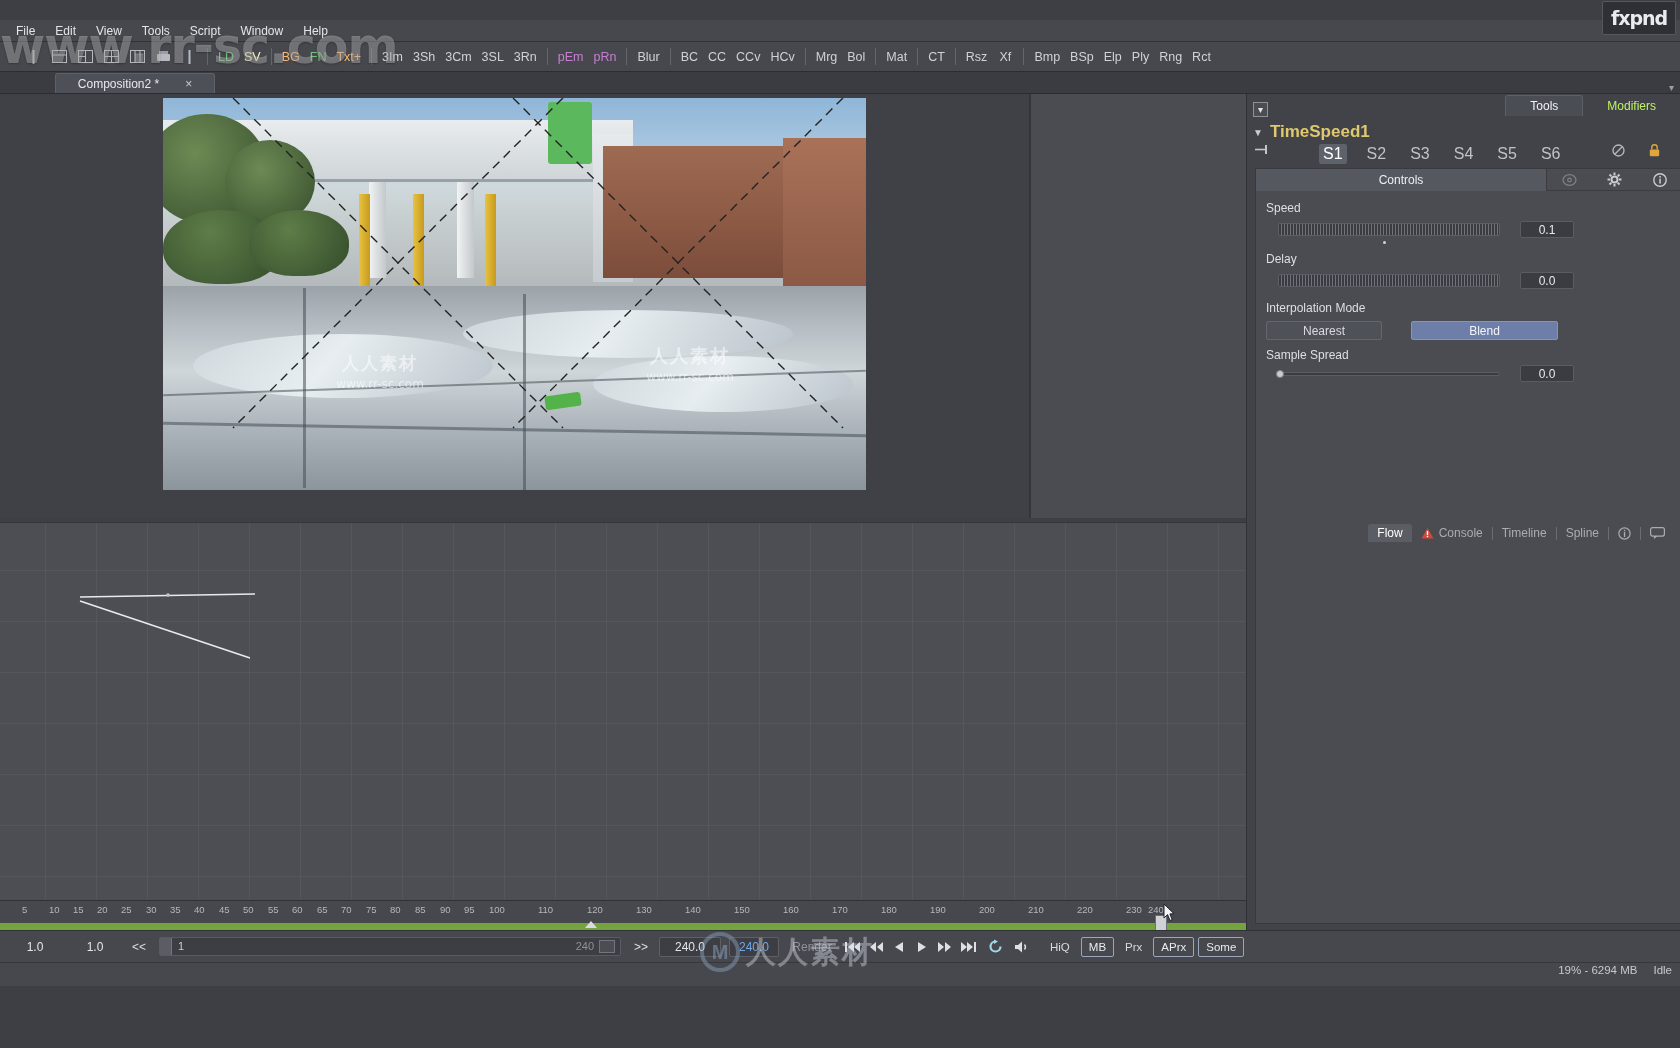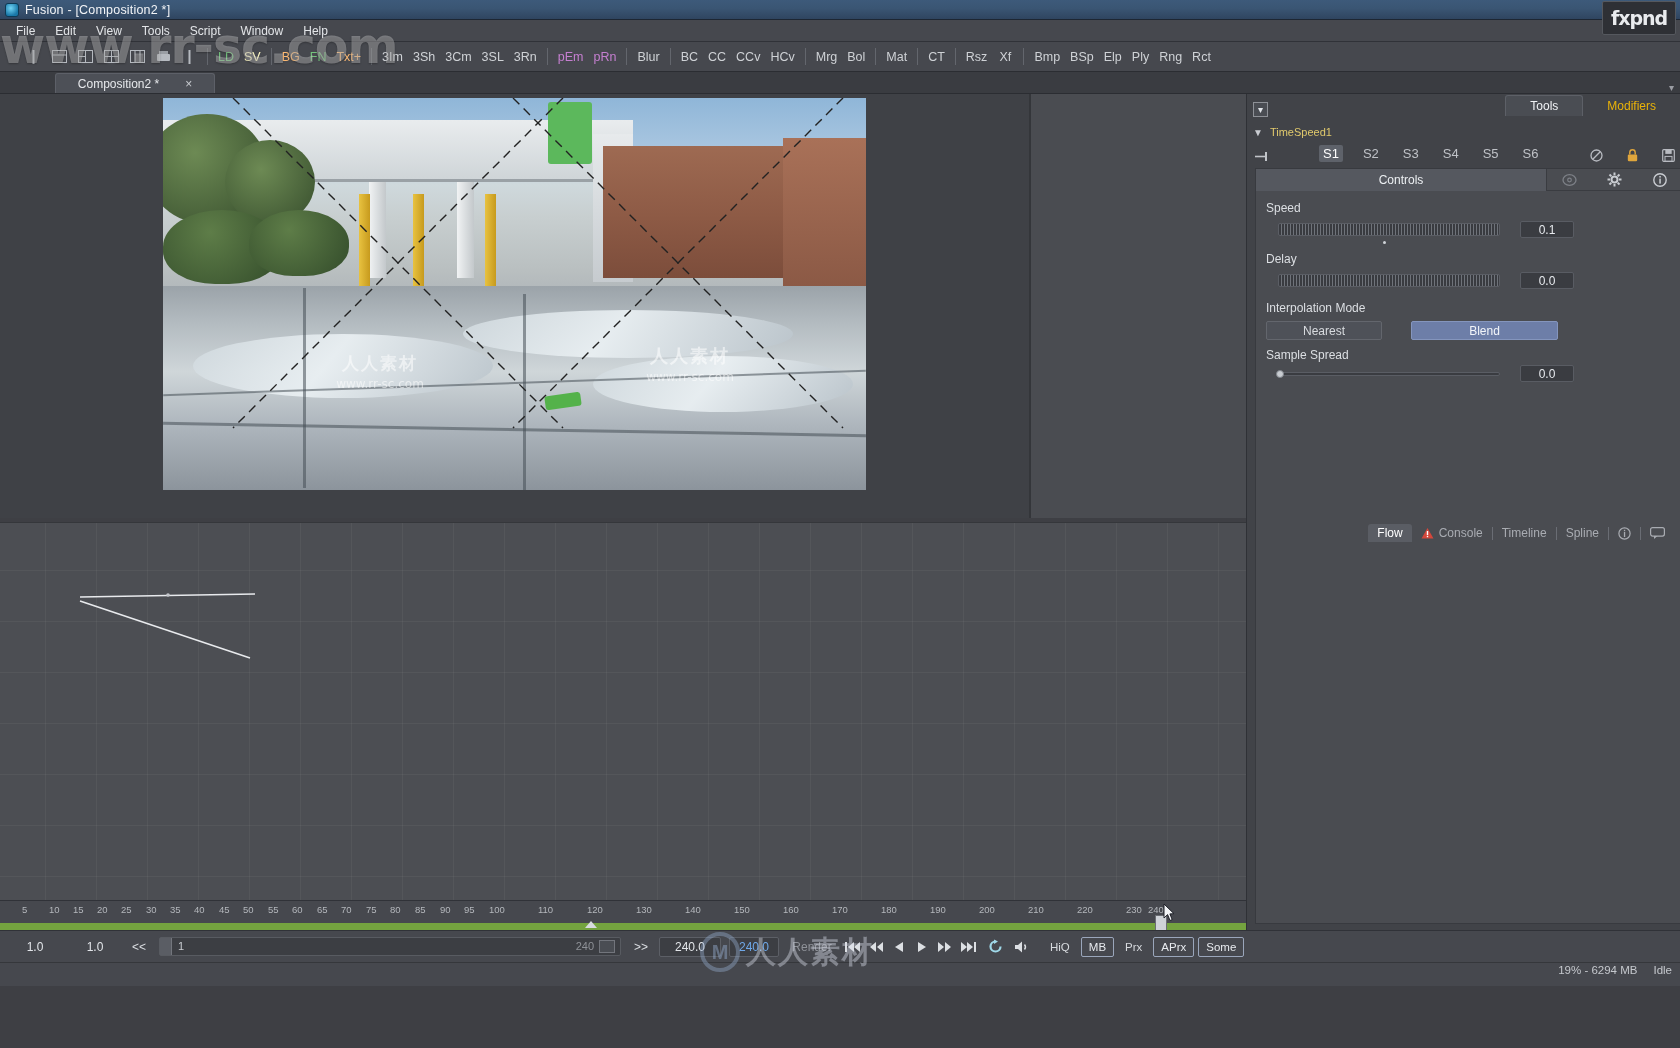--- a/index.html
+++ b/index.html
@@ -299,40 +299,40 @@
 
   
   .inspector{
     position:absolute; left:1246px; top:94px; width:434px; height:836px;
     background:#414348; border-left:1px solid #2f3136;
   }
   .insp-tabs{
     position:absolute; right:0; top:0; height:22px; display:flex; align-items:flex-end; gap:0;
   }
   .itab{
-    padding:3px 24px; font-size:12px; color:#eab308; cursor:default;
+    padding:3px 24px; font-size:12px; color:#bef264; cursor:default;
   }
   .itab.active{
     background:#4a4d53; color:#f0f2f5; border:1px solid #5d6067; border-bottom:none;
     border-radius:3px 3px 0 0;
   }
   .insp-checkbox{
     position:absolute; left:6px; top:8px; width:15px; height:15px;
     border:1px solid #8e9197; background:#4a4d53;
     display:flex;align-items:center;justify-content:center; color:#e0e3e7; font-size:10px;
   }
   .tool-header{
     position:absolute; left:6px; top:28px; width:428px; height:20px;
     display:flex; align-items:center; gap:7px;
   }
-  .tool-name{ color:#e0c96c; font-size:11px; font-weight:normal; }
+  .tool-name{ color:#e0c96c; font-size:17px; font-weight:bold; }
   .chev{ color:#c9ccd1; font-size:10px; }
   .tool-row{
     position:absolute; left:6px; top:50px; width:428px; height:18px;
-    display:flex; align-items:flex-end; gap:16px; font-size:13px; color:#bfc2c7;
+    display:flex; align-items:flex-start; gap:16px; font-size:16px; color:#bfc2c7;
   }
   .sbtn{ padding:1px 4px; cursor:default; }
   .sbtn.on{ background:#5e626a; color:#fff; border-radius:2px;}
   .rowsep{ width:1px; height:13px; background:#666a71; margin:0 6px;}
   .ctrlpanel{
     position:absolute; left:8px; top:74px; width:426px; height:756px;
     background:#4a4c51; border:1px solid #383a3f;
   }
   .ctrl-tabrow{
     position:absolute; left:0; top:0; width:426px; height:22px;
@@ -371,24 +371,20 @@
     background:#c8ccd1; border:1px solid #80848b;
   }
   .keydot{ position:absolute; width:3px;height:3px;background:#cfd3d8; border-radius:50%;}
   svg.ic{ display:block; }
 </style>
 </head>
 <body>
 
 <div class="app">
 
-  <div class="titlebar">
-    <div class="tlogo"></div>
-    <div class="ttext">Fusion - [Composition2 *]</div>
-  </div>
   <div class="fxlogo">fxpnd</div>
 
   <div class="menubar">
     <div class="mi">File</div>
     <div class="mi">Edit</div>
     <div class="mi">View</div>
     <div class="mi">Tools</div>
     <div class="mi">Script</div>
     <div class="mi">Window</div>
     <div class="mi">Help</div>

